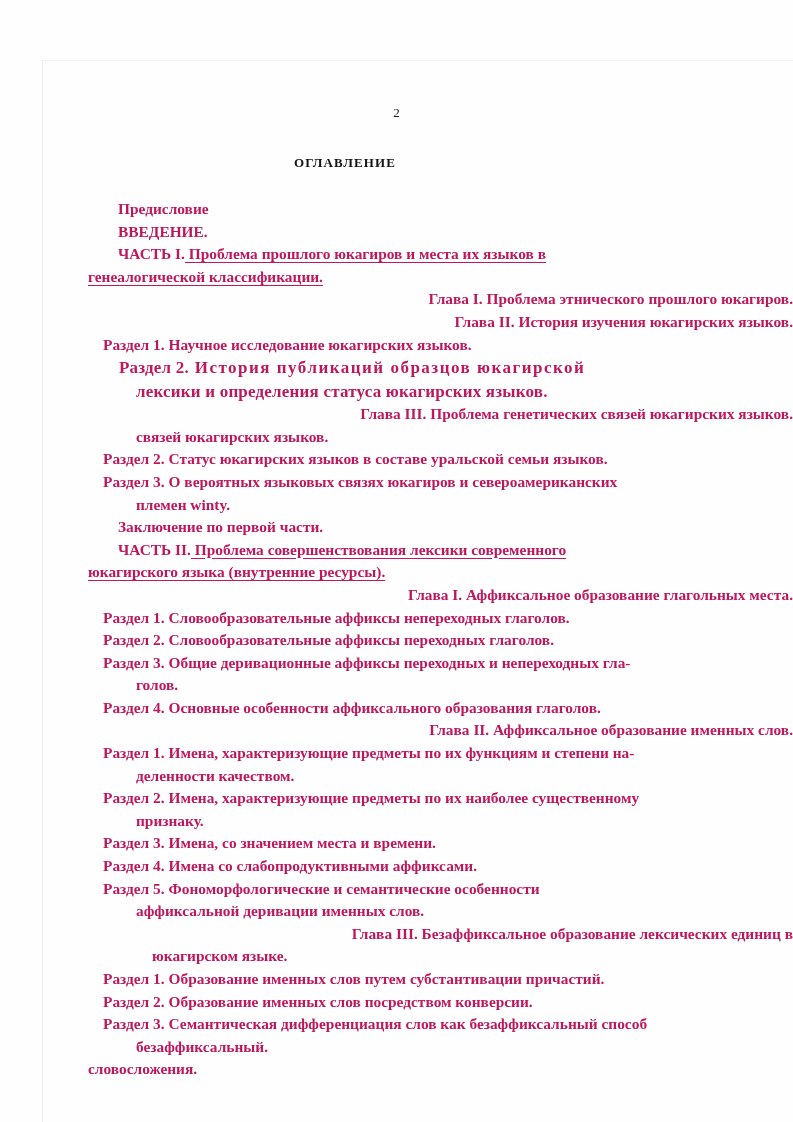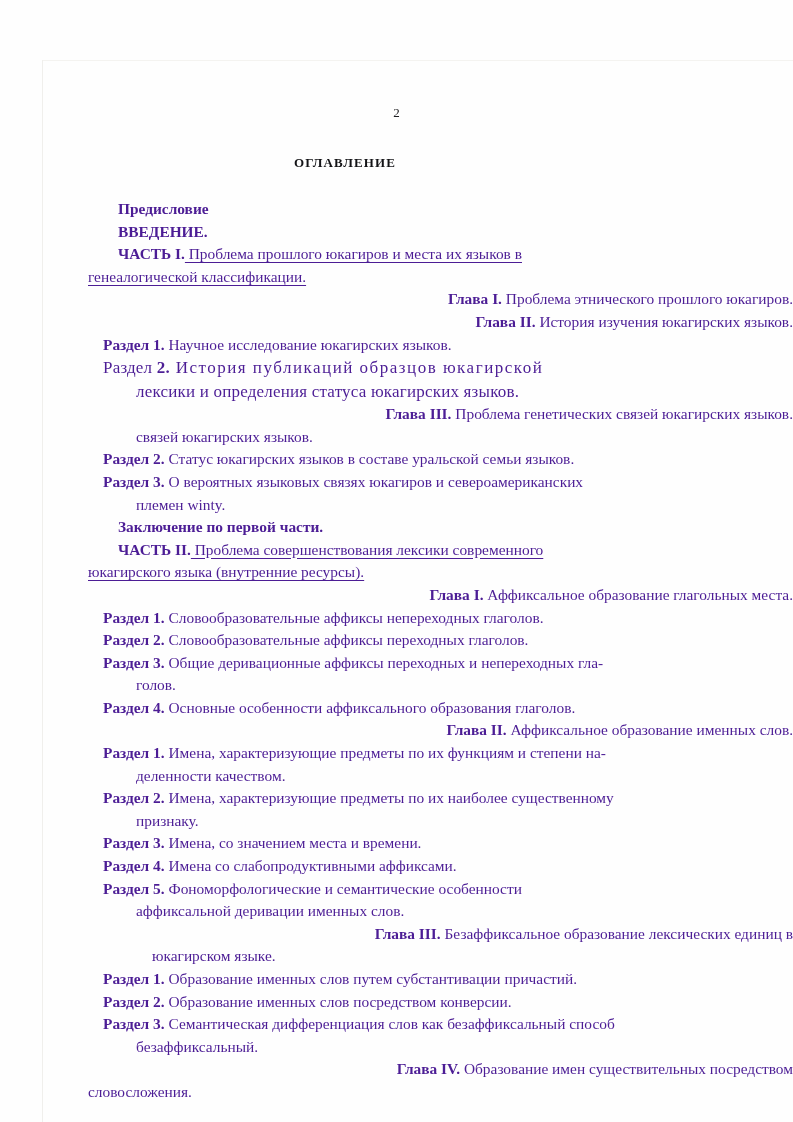--- a/index.html
+++ b/index.html
@@ -57,43 +57,43 @@
     position: absolute;
     top: 198px;
     left: 0;
     width: 793px;
   }
   .line {
     position: relative;
     font-size: 15.4px;
     line-height: 22.6px;
     white-space: nowrap;
-    color: #4c1d95;
+    color: #be185d;
   }
   .line .lbl { font-weight: bold; }
-  .line .txt { font-weight: normal; }
+  .line .txt { font-weight: bold; }
 
   
   .lvl-part   { padding-left: 118px; }
   .lvl-cont-part { padding-left: 88px; }
   .lvl-chap   { padding-left: 136px; text-align: right; }
   .lvl-cont-chap { padding-left: 152px; }
   .lvl-sect   { padding-left: 103px; }
   .lvl-cont-sect { padding-left: 136px; }
 
   
   .u { text-decoration: underline; text-underline-offset: 2.5px; }
 
   
   .big {
     font-size: 17px;
     line-height: 23.5px;
     letter-spacing: 0.2px;
   }
-  .big .lbl { font-weight: normal; }
+  .big .lbl { font-weight: bold; margin-left: 16px; }
   .big .num { font-weight: bold; }
   .wide { letter-spacing: 1.5px; }
 </style>
 </head>
 <body>
 
 <div class="page">
 
   <div class="scan-edge-top"></div>
   <div class="scan-edge-left"></div>
@@ -222,21 +222,18 @@
     <div class="line lvl-sect">
       <span class="lbl">Раздел 2.</span><span class="txt"> Образование именных слов посредством конверсии.</span>
     </div>
     <div class="line lvl-sect">
       <span class="lbl">Раздел 3.</span><span class="txt"> Семантическая дифференциация слов как безаффиксальный способ</span>
     </div>
     <div class="line lvl-cont-sect">
       <span class="txt">безаффиксальный.</span>
     </div>
 
-    <div class="line lvl-chap">
-      <span class="lbl">Глава IV.</span><span class="txt"> Образование имен существительных посредством</span>
-    </div>
     <div class="line lvl-cont-part">
       <span class="txt">словосложения.</span>
     </div>
 
   </div>
 </div>
 
 </body></html>

